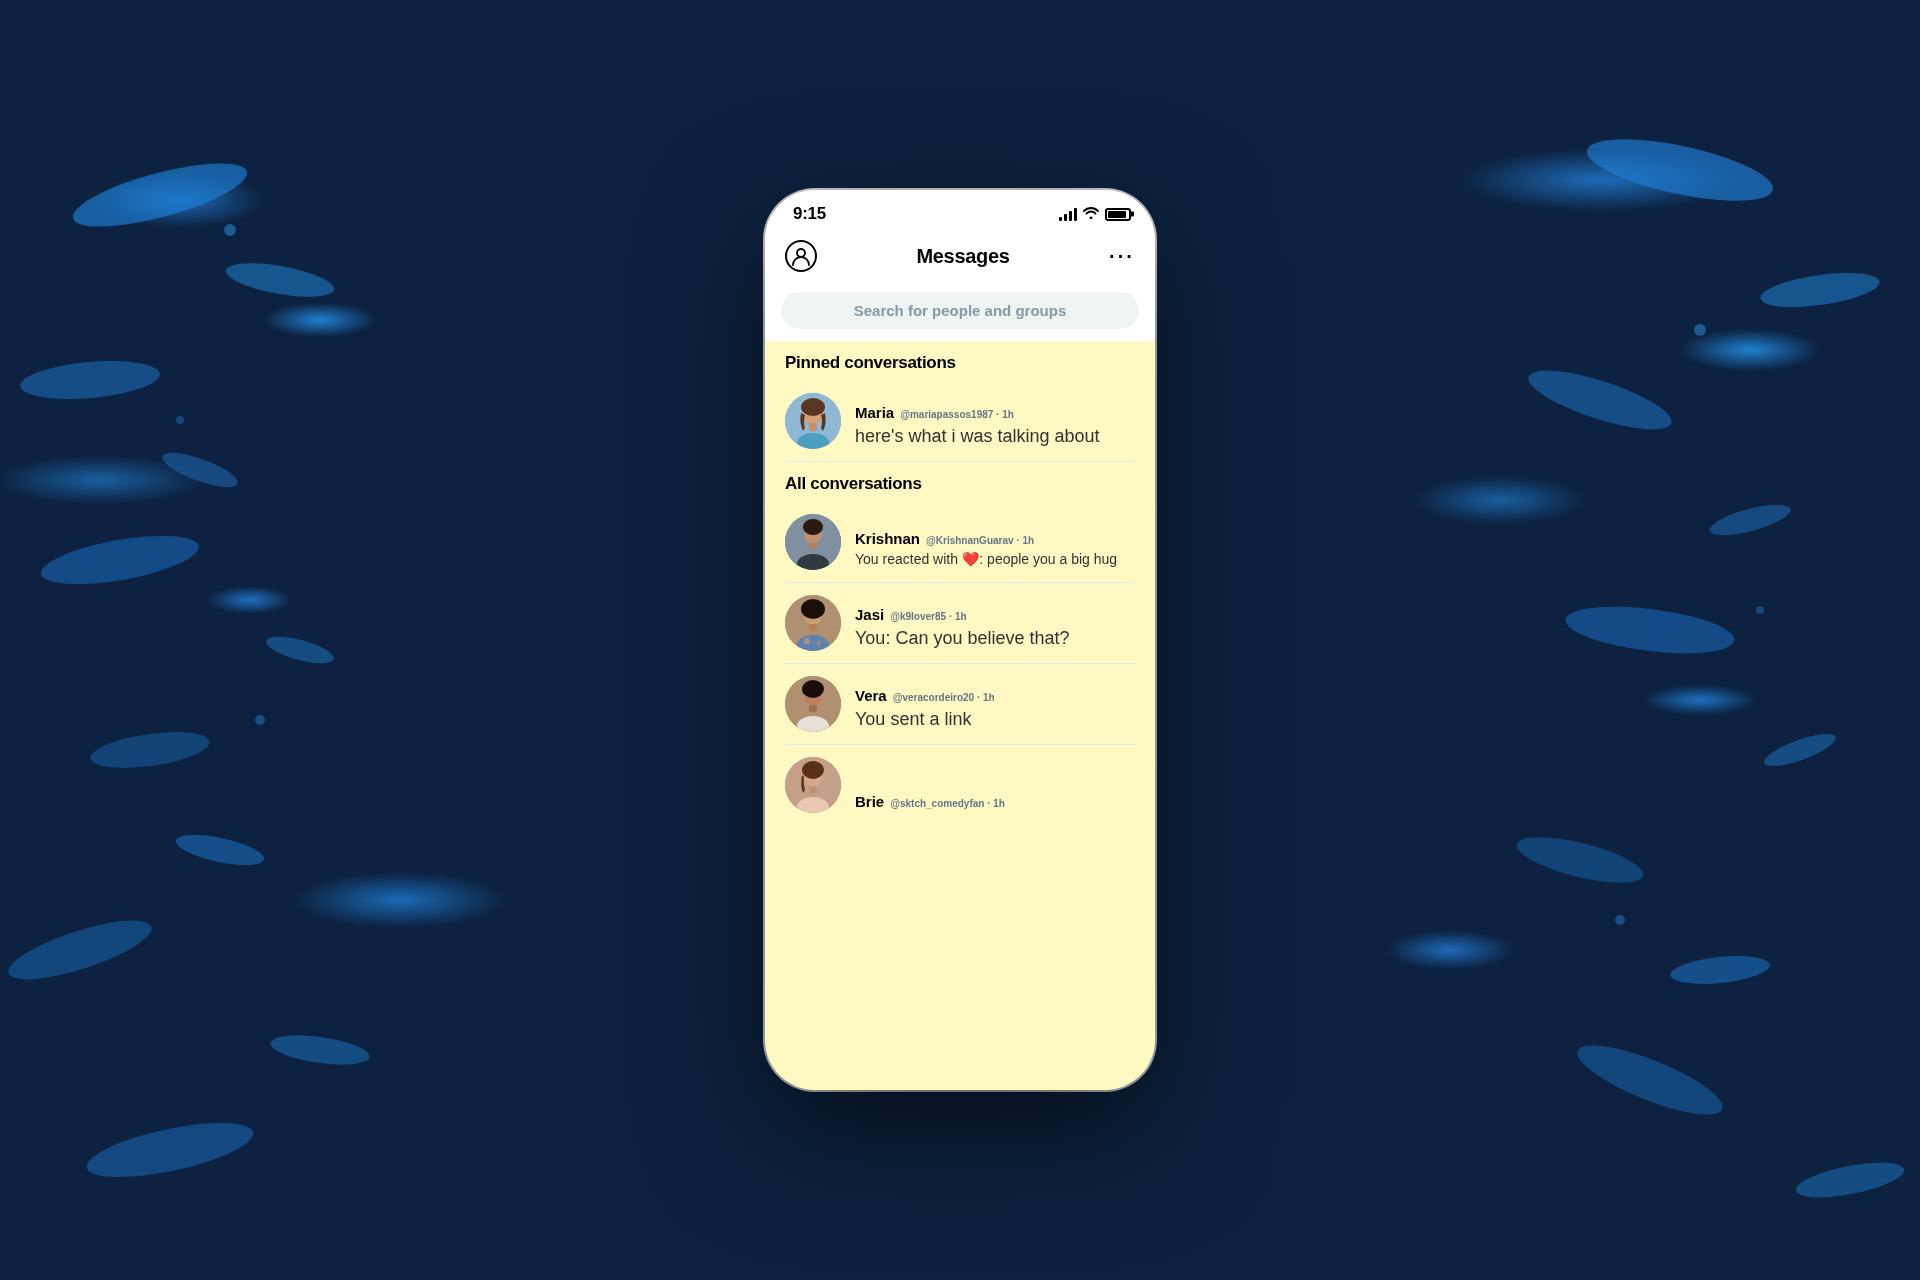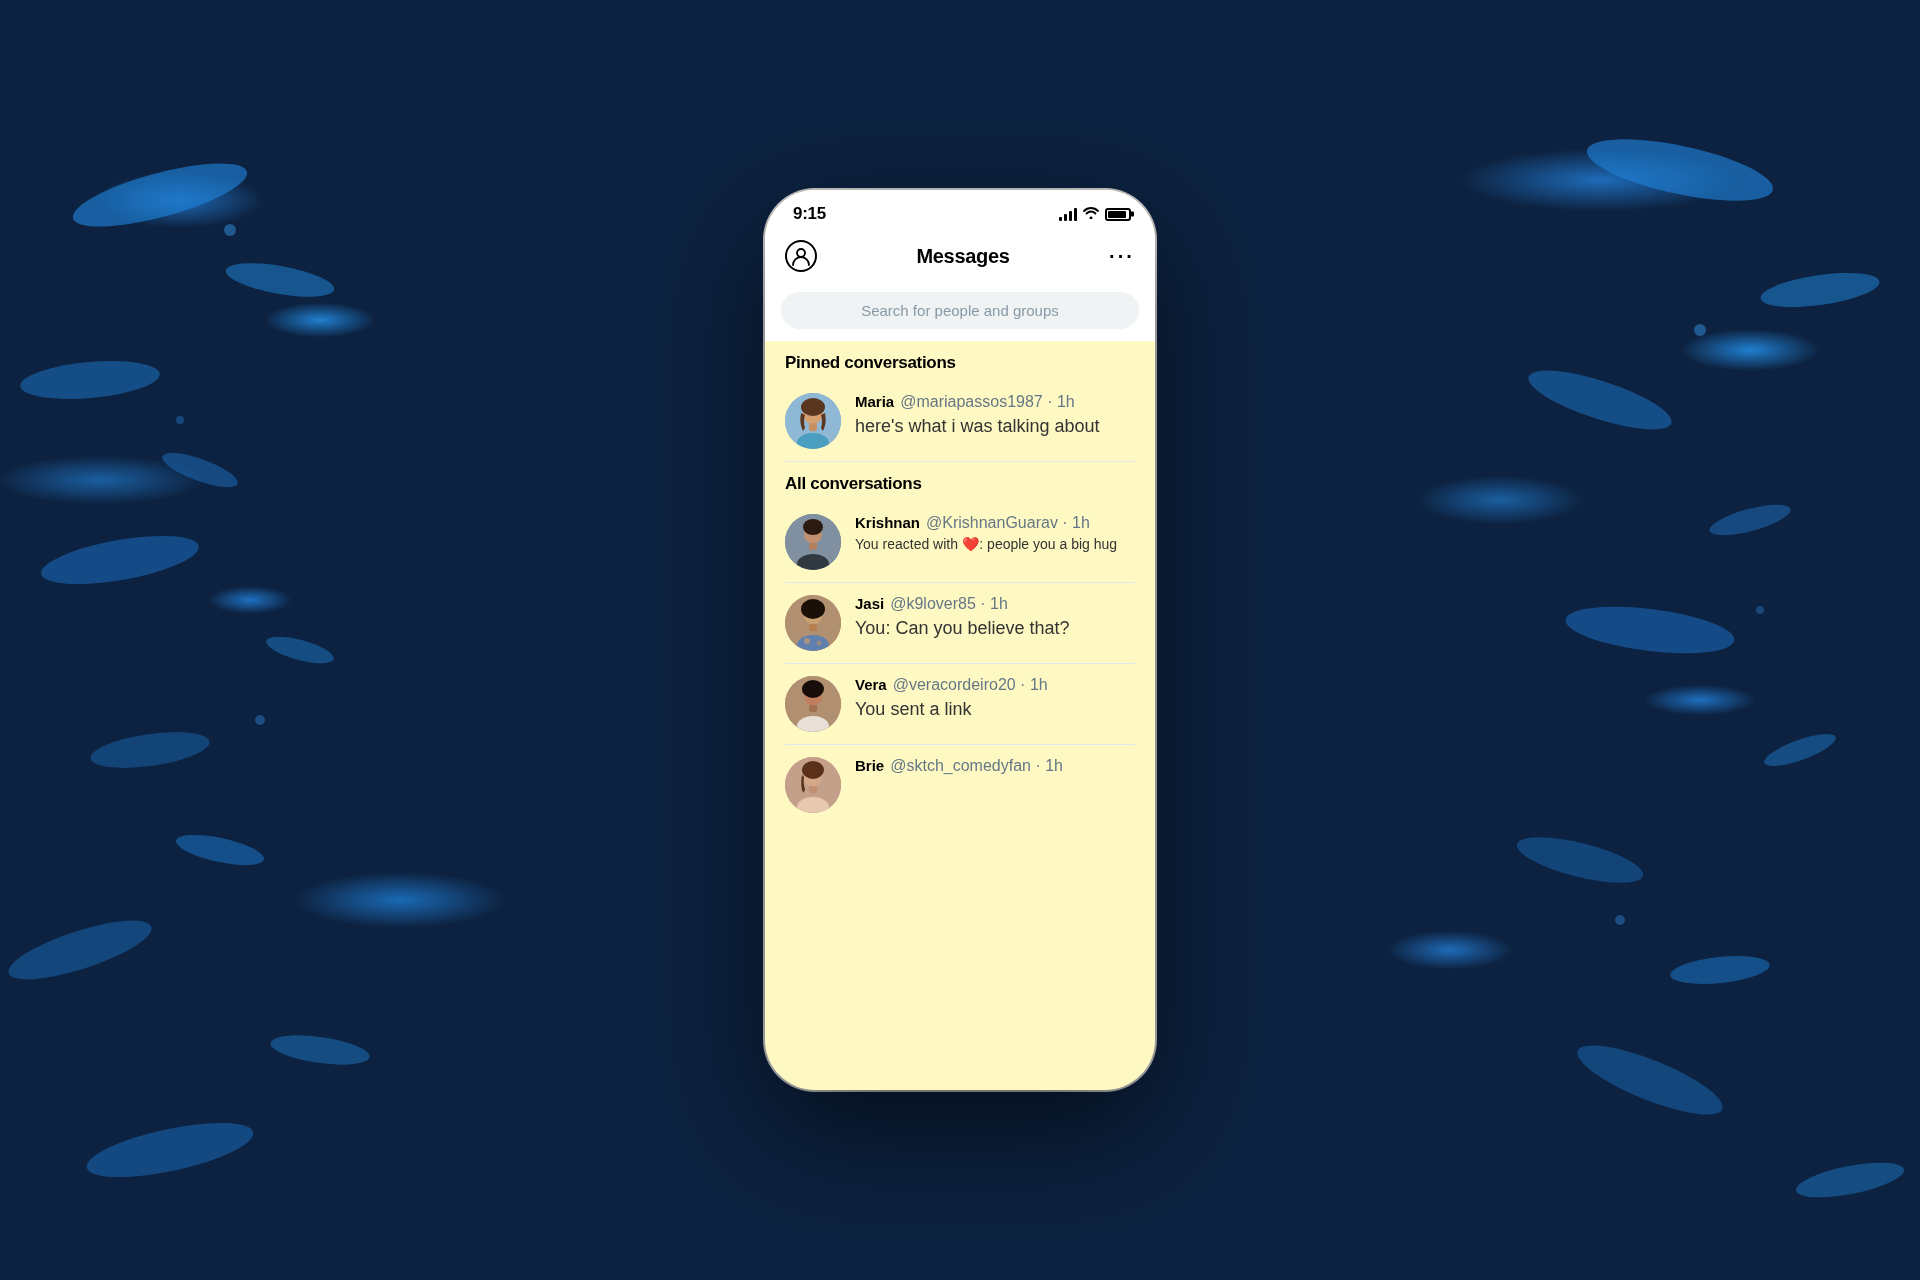--- a/index.html
+++ b/index.html
@@ -157,20 +157,21 @@
       color: #000;
       font-weight: 700;
       letter-spacing: 2px;
     }
 
     
     .search-container {
       padding: 8px 16px 12px 16px;
       background: #fff;
       flex-shrink: 0;
+      font-weight: bold;
     }
 
     .search-bar {
       background: #eff3f4;
       border-radius: 25px;
       padding: 10px 20px;
       display: flex;
       align-items: center;
       justify-content: center;
     }
@@ -196,21 +197,21 @@
     .section-title {
       font-size: 17px;
       font-weight: 800;
       color: #000;
       padding: 12px 20px 8px 20px;
       letter-spacing: -0.3px;
     }
 
     .conversation-item {
       display: flex;
-      align-items: flex-start;
+      align-items: flex-end;
       padding: 12px 20px;
       gap: 14px;
       cursor: pointer;
     }
 
     .avatar {
       width: 56px;
       height: 56px;
       border-radius: 50%;
       overflow: hidden;
@@ -253,23 +254,23 @@
       margin-bottom: 3px;
     }
 
     .conv-name {
       font-size: 15px;
       font-weight: 700;
       color: #000;
     }
 
     .conv-handle {
-      font-size: 16px;
+      font-size: 10px;
       color: #657786;
-      font-weight: 400;
+      font-weight: 700;
     }
 
     .conv-preview {
       font-size: 18px;
       color: #333;
       white-space: nowrap;
       overflow: hidden;
       text-overflow: ellipsis;
       line-height: 1.4;
     }

